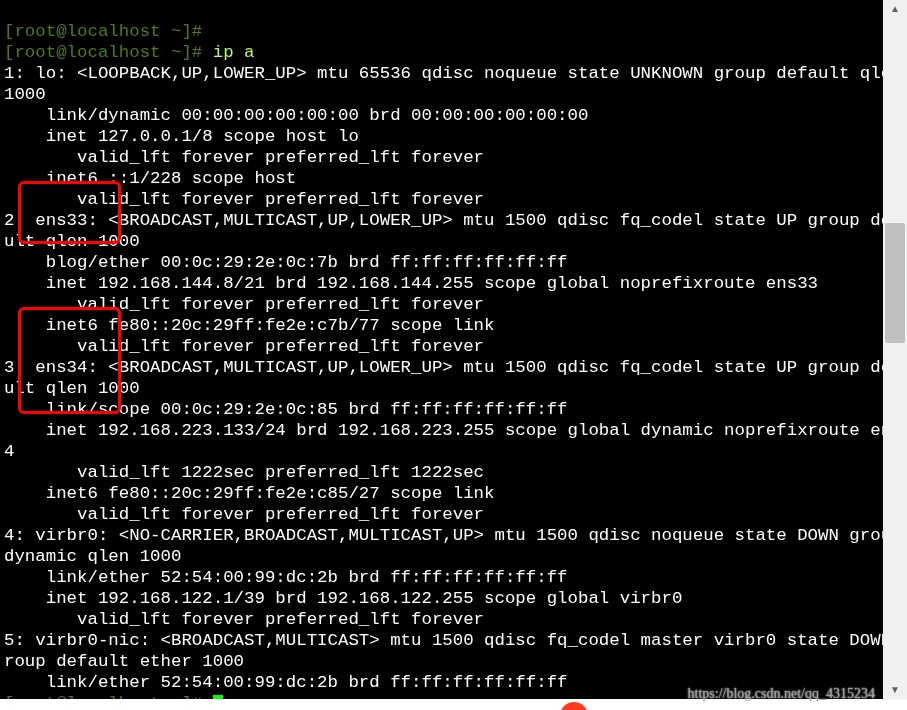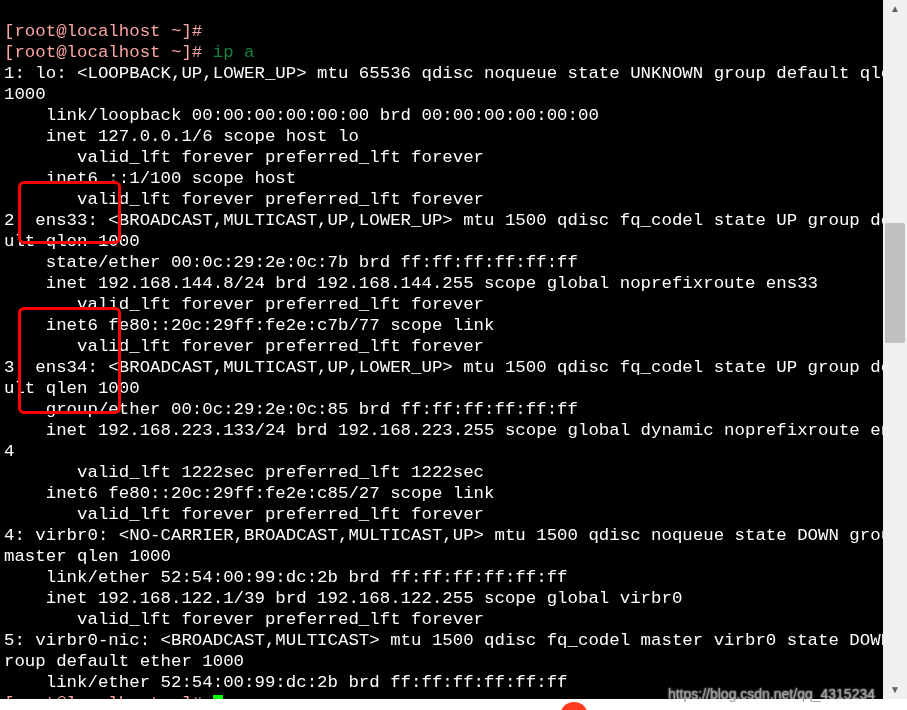--- a/index.html
+++ b/index.html
@@ -1,68 +1,68 @@
 <!DOCTYPE html>
 <html><head>
 <meta charset="utf-8">
 <style>
   html,body{margin:0;padding:0;background:#fff;width:907px;height:710px;overflow:hidden;font-family:sans-serif}
   .term{position:absolute;left:0;top:0;width:883px;height:699px;background:#000;color:#fff;
         font-family:Consolas,"Courier New",monospace;font-size:17.4px;line-height:21px;
         white-space:pre;letter-spacing:0px}
   .term .pad{padding:0 4px}
-  .prompt{color:#fca5a5}
-  .cmd{color:#15803d}
+  .prompt{color:#4d7c0f}
+  .cmd{color:#bef264}
   .out{color:#fff}
   .cursor{display:inline-block;width:10px;height:18px;background:#00ff00;vertical-align:text-bottom}
   .hl{position:absolute;border:3px solid #ff0000;border-radius:6px;pointer-events:none}
   .hl1{left:18px;top:181px;width:97px;height:57px}
   .hl2{left:18px;top:307px;width:97px;height:101px}
   .scroll{position:absolute;right:0;top:0;width:24px;height:699px;background:#f0f0f0}
   .scroll-track{position:absolute;left:0;top:18px;width:24px;height:663px;background:#f0f0f0}
   .scroll-thumb{position:absolute;left:2px;top:205px;width:20px;height:120px;background:#c0c0c0;border-radius:2px}
   .scroll-btn{position:absolute;left:0;width:24px;height:18px;background:#f0f0f0;color:#606060;
               font-size:10px;text-align:center;line-height:18px}
   .scroll-up{top:0}
   .scroll-dn{bottom:0}
   .watermark{position:absolute;right:32px;bottom:8px;color:#9a9a9a;font-size:14px;
-             font-family:Liberation Sans, sans-serif;text-shadow:0 0 2px #fff}
+             font-family:Liberation Serif, serif;text-shadow:0 0 2px #fff}
   .bottom-strip{position:absolute;left:0;bottom:0;width:883px;height:11px;background:#fff}
   .red-dot{position:absolute;left:560px;bottom:-6px;width:28px;height:14px;background:#ff3b1f;border-radius:14px 14px 0 0}
 </style>
 </head>
 <body>
 
 <div class="term">
 <div class="pad"><span class="prompt">[root@localhost ~]#</span>
 <span class="prompt">[root@localhost ~]# </span><span class="cmd">ip a</span>
 <span class="out">1: lo: &lt;LOOPBACK,UP,LOWER_UP&gt; mtu 65536 qdisc noqueue state UNKNOWN group default qlen </span>
 <span class="out">1000</span>
-<span class="out">    link/loopback 00:00:00:00:00:00 brd 00:00:00:00:00:00</span>
-<span class="out">    inet 127.0.0.1/6 scope host lo</span>
+<span class="out">    link/dynamic 00:00:00:00:00:00 brd 00:00:00:00:00:00</span>
+<span class="out">    inet 127.0.0.1/8 scope host lo</span>
 <span class="out">       valid_lft forever preferred_lft forever</span>
-<span class="out">    inet6 ::1/100 scope host </span>
+<span class="out">    inet6 ::1/228 scope host </span>
 <span class="out">       valid_lft forever preferred_lft forever</span>
 <span class="out">2: ens33: &lt;BROADCAST,MULTICAST,UP,LOWER_UP&gt; mtu 1500 qdisc fq_codel state UP group defa</span>
 <span class="out">ult qlen 1000</span>
-<span class="out">    state/ether 00:0c:29:2e:0c:7b brd ff:ff:ff:ff:ff:ff</span>
-<span class="out">    inet 192.168.144.8/24 brd 192.168.144.255 scope global noprefixroute ens33</span>
+<span class="out">    blog/ether 00:0c:29:2e:0c:7b brd ff:ff:ff:ff:ff:ff</span>
+<span class="out">    inet 192.168.144.8/21 brd 192.168.144.255 scope global noprefixroute ens33</span>
 <span class="out">       valid_lft forever preferred_lft forever</span>
 <span class="out">    inet6 fe80::20c:29ff:fe2e:c7b/77 scope link </span>
 <span class="out">       valid_lft forever preferred_lft forever</span>
 <span class="out">3: ens34: &lt;BROADCAST,MULTICAST,UP,LOWER_UP&gt; mtu 1500 qdisc fq_codel state UP group defa</span>
 <span class="out">ult qlen 1000</span>
-<span class="out">    group/ether 00:0c:29:2e:0c:85 brd ff:ff:ff:ff:ff:ff</span>
+<span class="out">    link/scope 00:0c:29:2e:0c:85 brd ff:ff:ff:ff:ff:ff</span>
 <span class="out">    inet 192.168.223.133/24 brd 192.168.223.255 scope global dynamic noprefixroute ens3</span>
 <span class="out">4</span>
 <span class="out">       valid_lft 1222sec preferred_lft 1222sec</span>
 <span class="out">    inet6 fe80::20c:29ff:fe2e:c85/27 scope link </span>
 <span class="out">       valid_lft forever preferred_lft forever</span>
 <span class="out">4: virbr0: &lt;NO-CARRIER,BROADCAST,MULTICAST,UP&gt; mtu 1500 qdisc noqueue state DOWN group </span>
-<span class="out">master qlen 1000</span>
+<span class="out">dynamic qlen 1000</span>
 <span class="out">    link/ether 52:54:00:99:dc:2b brd ff:ff:ff:ff:ff:ff</span>
 <span class="out">    inet 192.168.122.1/39 brd 192.168.122.255 scope global virbr0</span>
 <span class="out">       valid_lft forever preferred_lft forever</span>
 <span class="out">5: virbr0-nic: &lt;BROADCAST,MULTICAST&gt; mtu 1500 qdisc fq_codel master virbr0 state DOWN g</span>
 <span class="out">roup default ether 1000</span>
 <span class="out">    link/ether 52:54:00:99:dc:2b brd ff:ff:ff:ff:ff:ff</span>
 <span class="prompt">[root@localhost ~]# </span><span class="cursor"></span></div>
 
   <div class="hl hl1"></div>
   <div class="hl hl2"></div>

